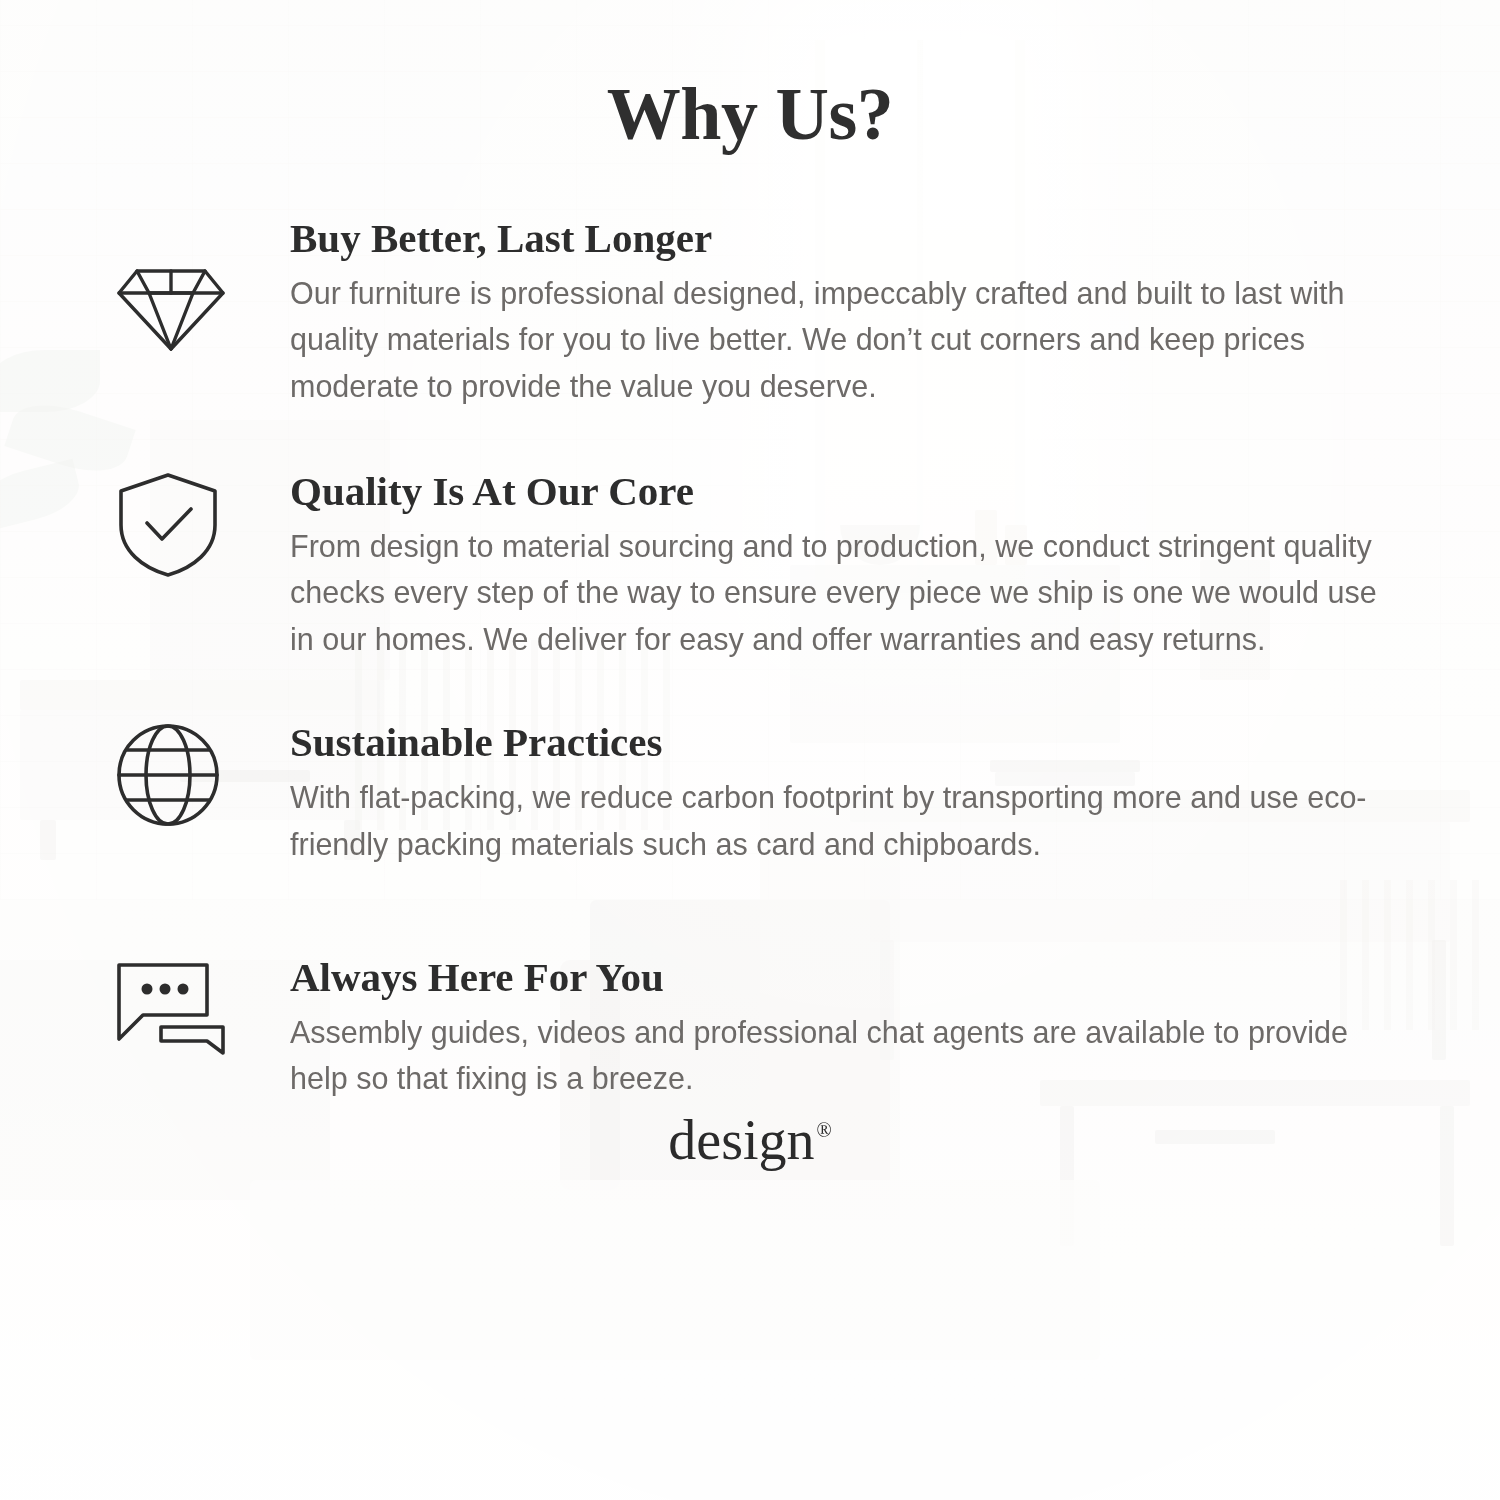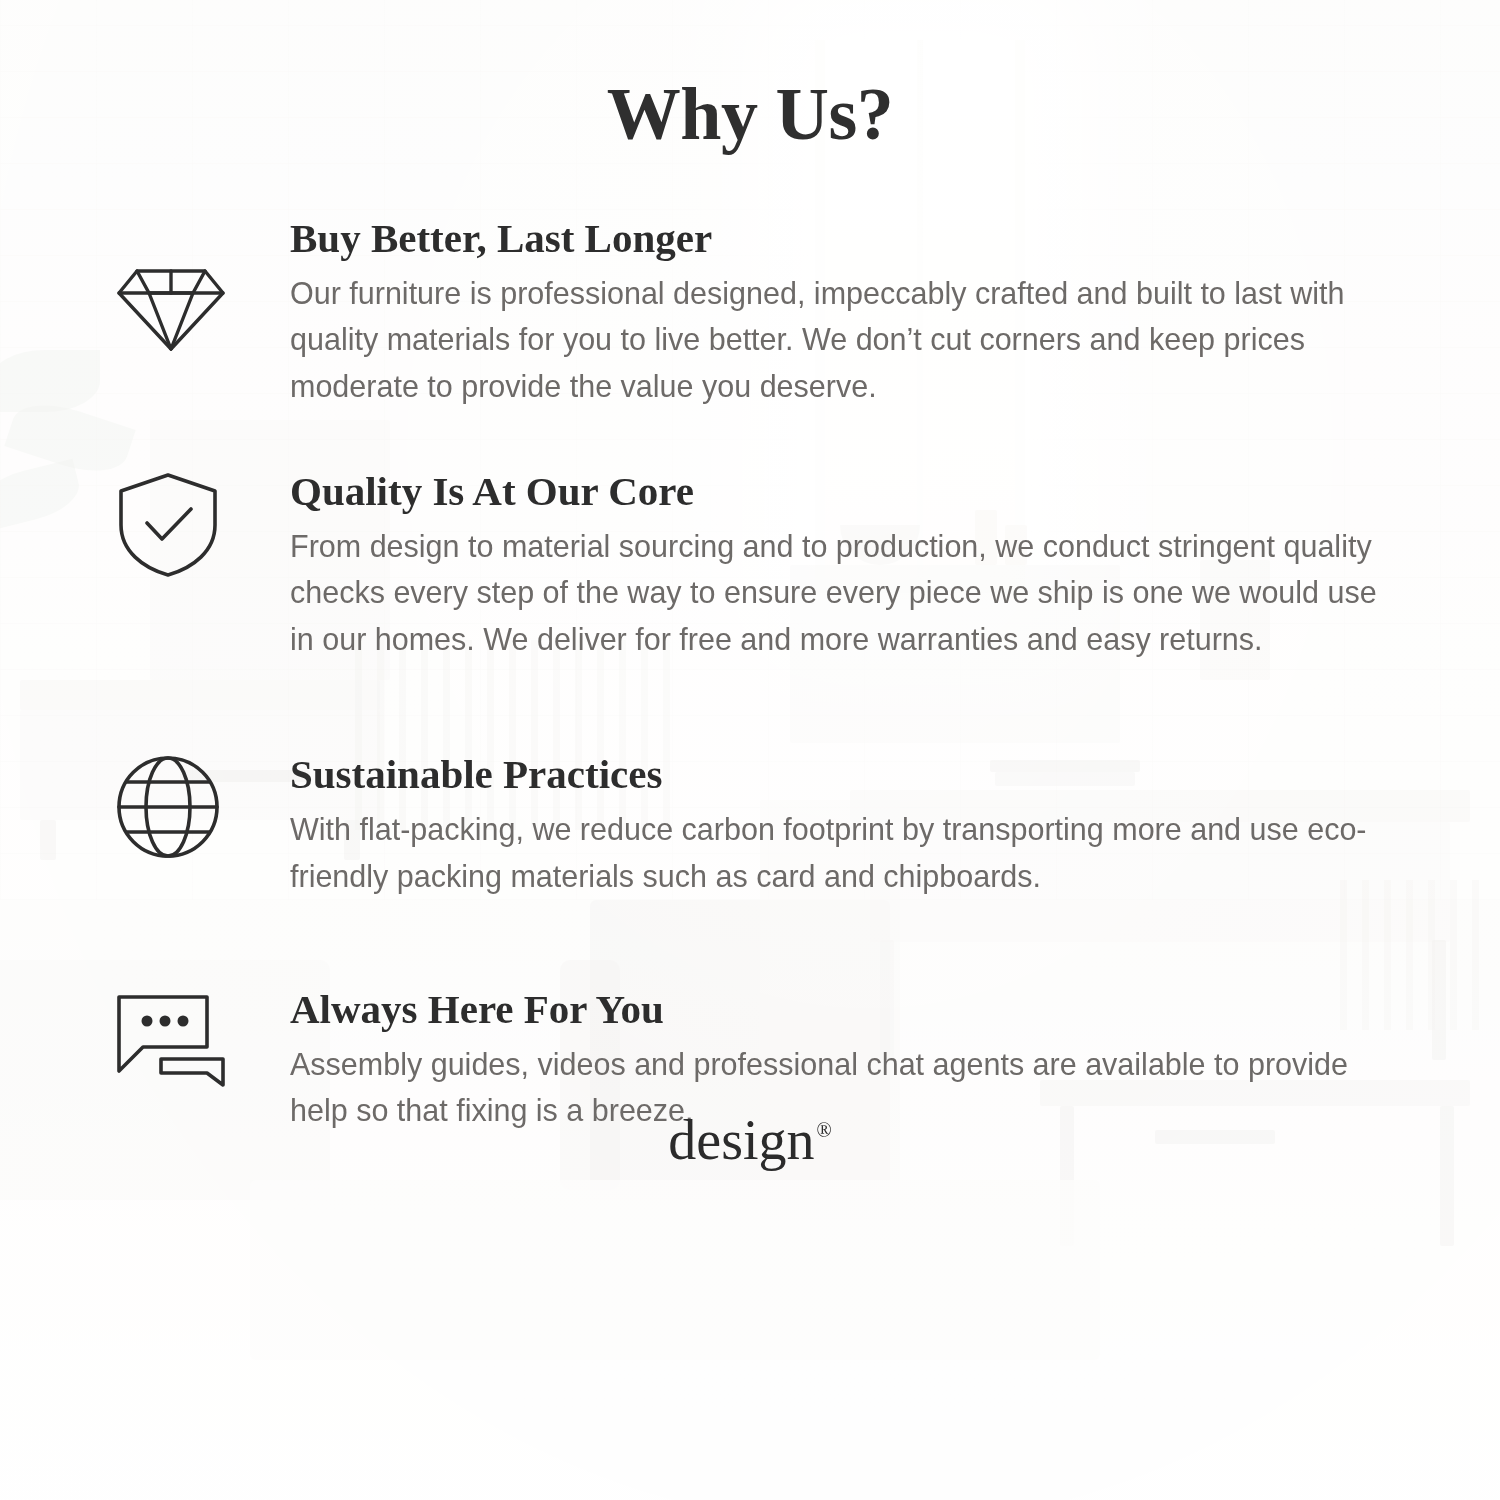--- a/index.html
+++ b/index.html
@@ -199,21 +199,21 @@
     font-family: "Liberation Sans", sans-serif;
     font-size: 30.5px;
     line-height: 1.52;
     color: #6d6a68;
     margin: 0;
     max-width: 1105px;
   }
 
   
   .feature.f1 { margin-bottom: 56px; align-items: center; }
-  .feature.f2 { margin-bottom: 86px; }
+  .feature.f2 { margin-bottom: 54px; }
   .feature.f3 { margin-bottom: 84px; }
   .feature.f4 { margin-bottom: 0; }
 
   .brand {
     position: absolute;
     left: 0; right: 0;
     bottom: 92px;
     text-align: center;
     font-family: "Liberation Serif", serif;
     font-size: 56px;
@@ -331,21 +331,21 @@
 
       <div class="feature f2">
         <div class="feature-icon">
           <svg width="106" height="108" viewBox="0 0 106 108" fill="none" stroke="#2d2d2d" stroke-width="3.6" stroke-linejoin="round" stroke-linecap="round">
             <path d="M53 4 L100 20 V54 C100 80 78 97 53 104 C28 97 6 80 6 54 V20 Z"></path>
             <path d="M32 52 L47 68 L76 38"></path>
           </svg>
         </div>
         <div class="feature-text">
           <h2 class="feature-title">Quality Is At Our Core</h2>
-          <p class="feature-body">From design to material sourcing and to production, we conduct stringent quality checks every step of the way to ensure every piece we ship is one we would use in our homes. We deliver for free and more warranties and easy returns.</p>
+          <p class="feature-body">From design to material sourcing and to production, we conduct stringent quality checks every step of the way to ensure every piece we ship is one we would use in our homes. We deliver for easy and offer warranties and easy returns.</p>
         </div>
       </div>
 
       <div class="feature f3">
         <div class="feature-icon">
           <svg width="106" height="106" viewBox="0 0 106 106" fill="none" stroke="#2d2d2d" stroke-width="3.6" stroke-linejoin="round" stroke-linecap="round">
             <circle cx="53" cy="53" r="49"></circle>
             <ellipse cx="53" cy="53" rx="22" ry="49"></ellipse>
             <path d="M4 53 H102"></path>
             <path d="M12 28 H94"></path>

